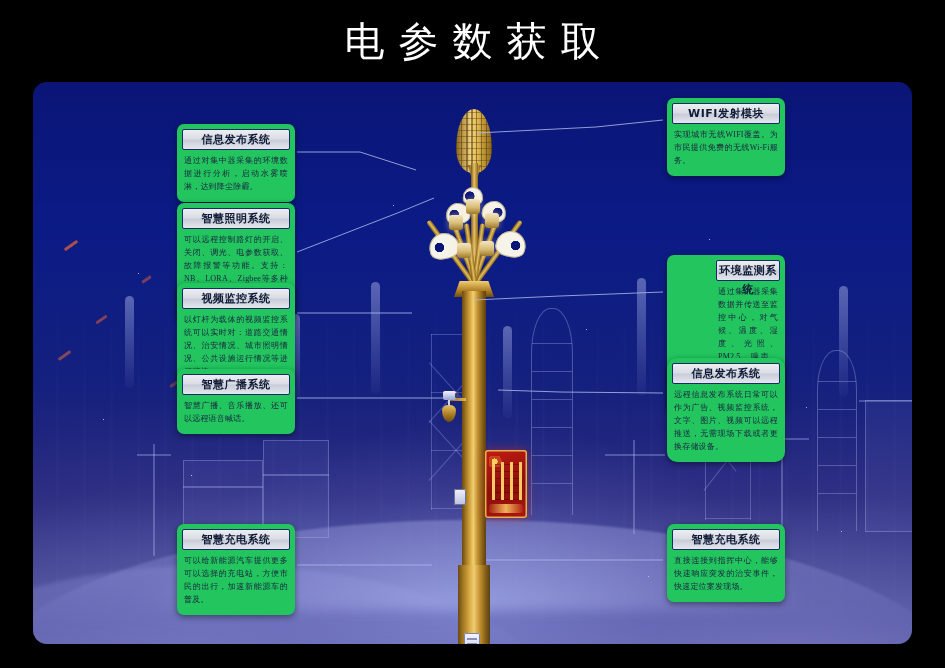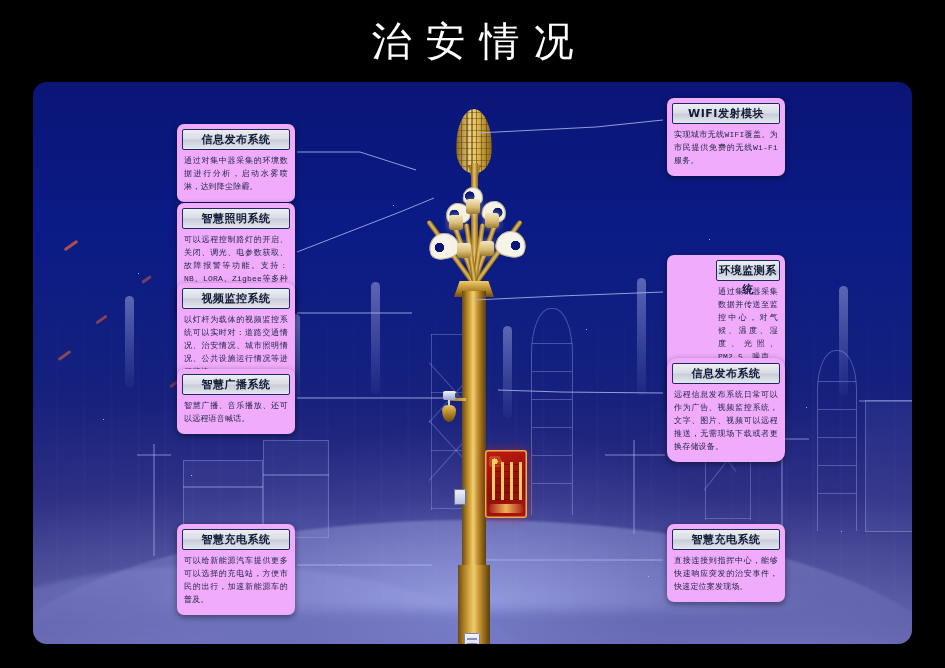--- a/index.html
+++ b/index.html
@@ -167,44 +167,44 @@
     background:linear-gradient(180deg,#f4f6ff,#c6ccea);box-shadow:inset 0 0 0 1px #7e85ab;}
   .panel.p1{top:538px;width:16px;height:22px;}
   .panel .bar{position:absolute;left:3px;width:10px;height:2px;background:#8990b4;}
 
   
   .wires{position:absolute;left:0;top:0;width:945px;height:668px;pointer-events:none;}
 
   
   .card{
     position:absolute;width:118px;border-radius:7px;
-    background:#f0abfc;
+    background:#22c55e;
     box-shadow:0 2px 6px rgba(0,0,0,.45);
     padding:0 0 2px 0;
     box-sizing:border-box;
   }
   .card .hd{
     margin:5px 5px 0 5px;height:19px;line-height:19px;text-align:center;
     color:#101b36;font-size:11px;font-weight:700;letter-spacing:.5px;
     background:linear-gradient(180deg,#eceef2 0%,#d9dce4 48%,#c8ccd8 52%,#e4e7ee 100%);
     border:1px solid #1c2a63;border-radius:2px;
     font-family:"DejaVu Sans","Liberation Sans",sans-serif;
   }
   .card .bd{
     padding:5px 7px 6px 7px;color:#1b2340;font-size:8px;line-height:1.62;
     text-align:justify;letter-spacing:.2px;
-    font-family:Liberation Mono, monospace;
+    font-family:Liberation Serif, serif;
   }
 </style>
 </head>
 <body>
 
 <div id="root">
 
-  <div class="title">治安情况</div>
+  <div class="title">电参数获取</div>
 
   <div class="stage">
     <div class="rays"></div>
     <div class="stars"></div>
 
     <div class="sk fill" style="left:150px;top:378px;width:78px;height:74px;"></div>
     <div class="sk" style="left:150px;top:404px;width:78px;height:0;"></div>
     <div class="sk" style="left:120px;top:362px;width:0;height:110px;"></div>
     <div class="sk" style="left:104px;top:372px;width:32px;height:0;"></div>
     <div class="sk fill" style="left:230px;top:358px;width:64px;height:96px;"></div>

